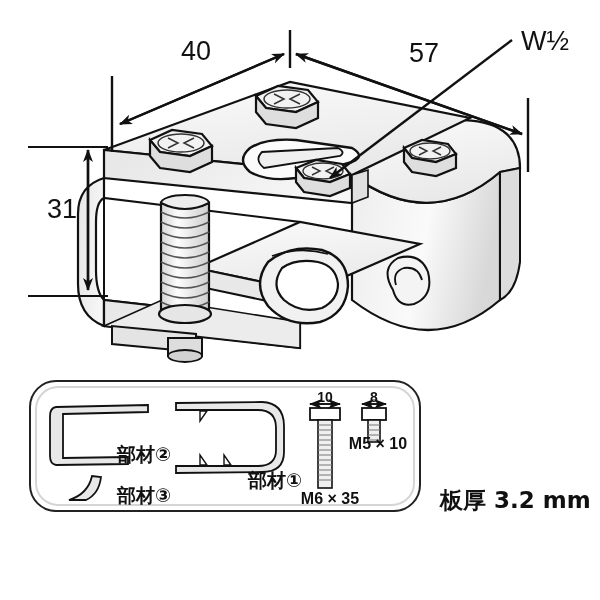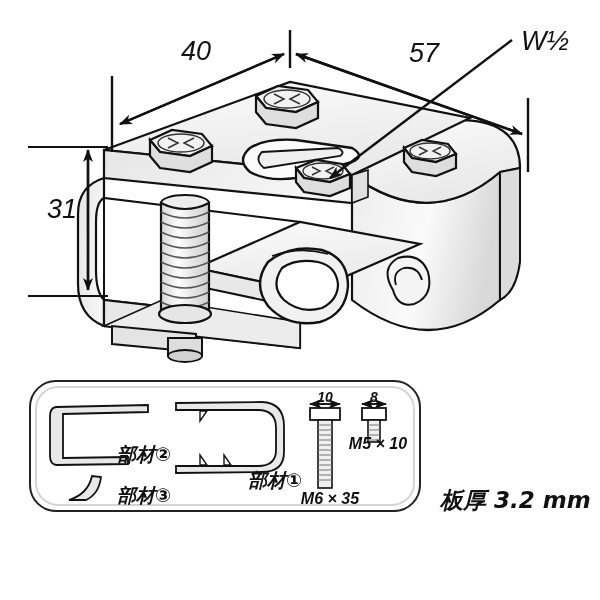--- a/index.html
+++ b/index.html
@@ -1,18 +1,18 @@
 <!DOCTYPE html>
 <html><head>
 <meta charset="utf-8">
 <style>
   html,body{margin:0;padding:0;background:#ffffff;}
   body{width:600px;height:600px;overflow:hidden;
        font-family:"Liberation Sans","DejaVu Sans",sans-serif;}
-  #stage{position:relative;width:600px;height:600px;background:#ffffff;font-style:italic;}
+  #stage{position:relative;width:600px;height:600px;background:#ffffff;}
   #stage svg{position:absolute;left:0;top:0;}
   .dimtext{font-family:"Liberation Sans","DejaVu Sans",sans-serif;
            fill:#111111;font-weight:400;}
   .jp{font-family:"DejaVu Sans",sans-serif;fill:#111111;font-weight:700;}
   .lbl{font-family:"Liberation Sans","DejaVu Sans",sans-serif;
        fill:#111111;font-weight:700;}
 </style>
 </head>
 <body>
 

